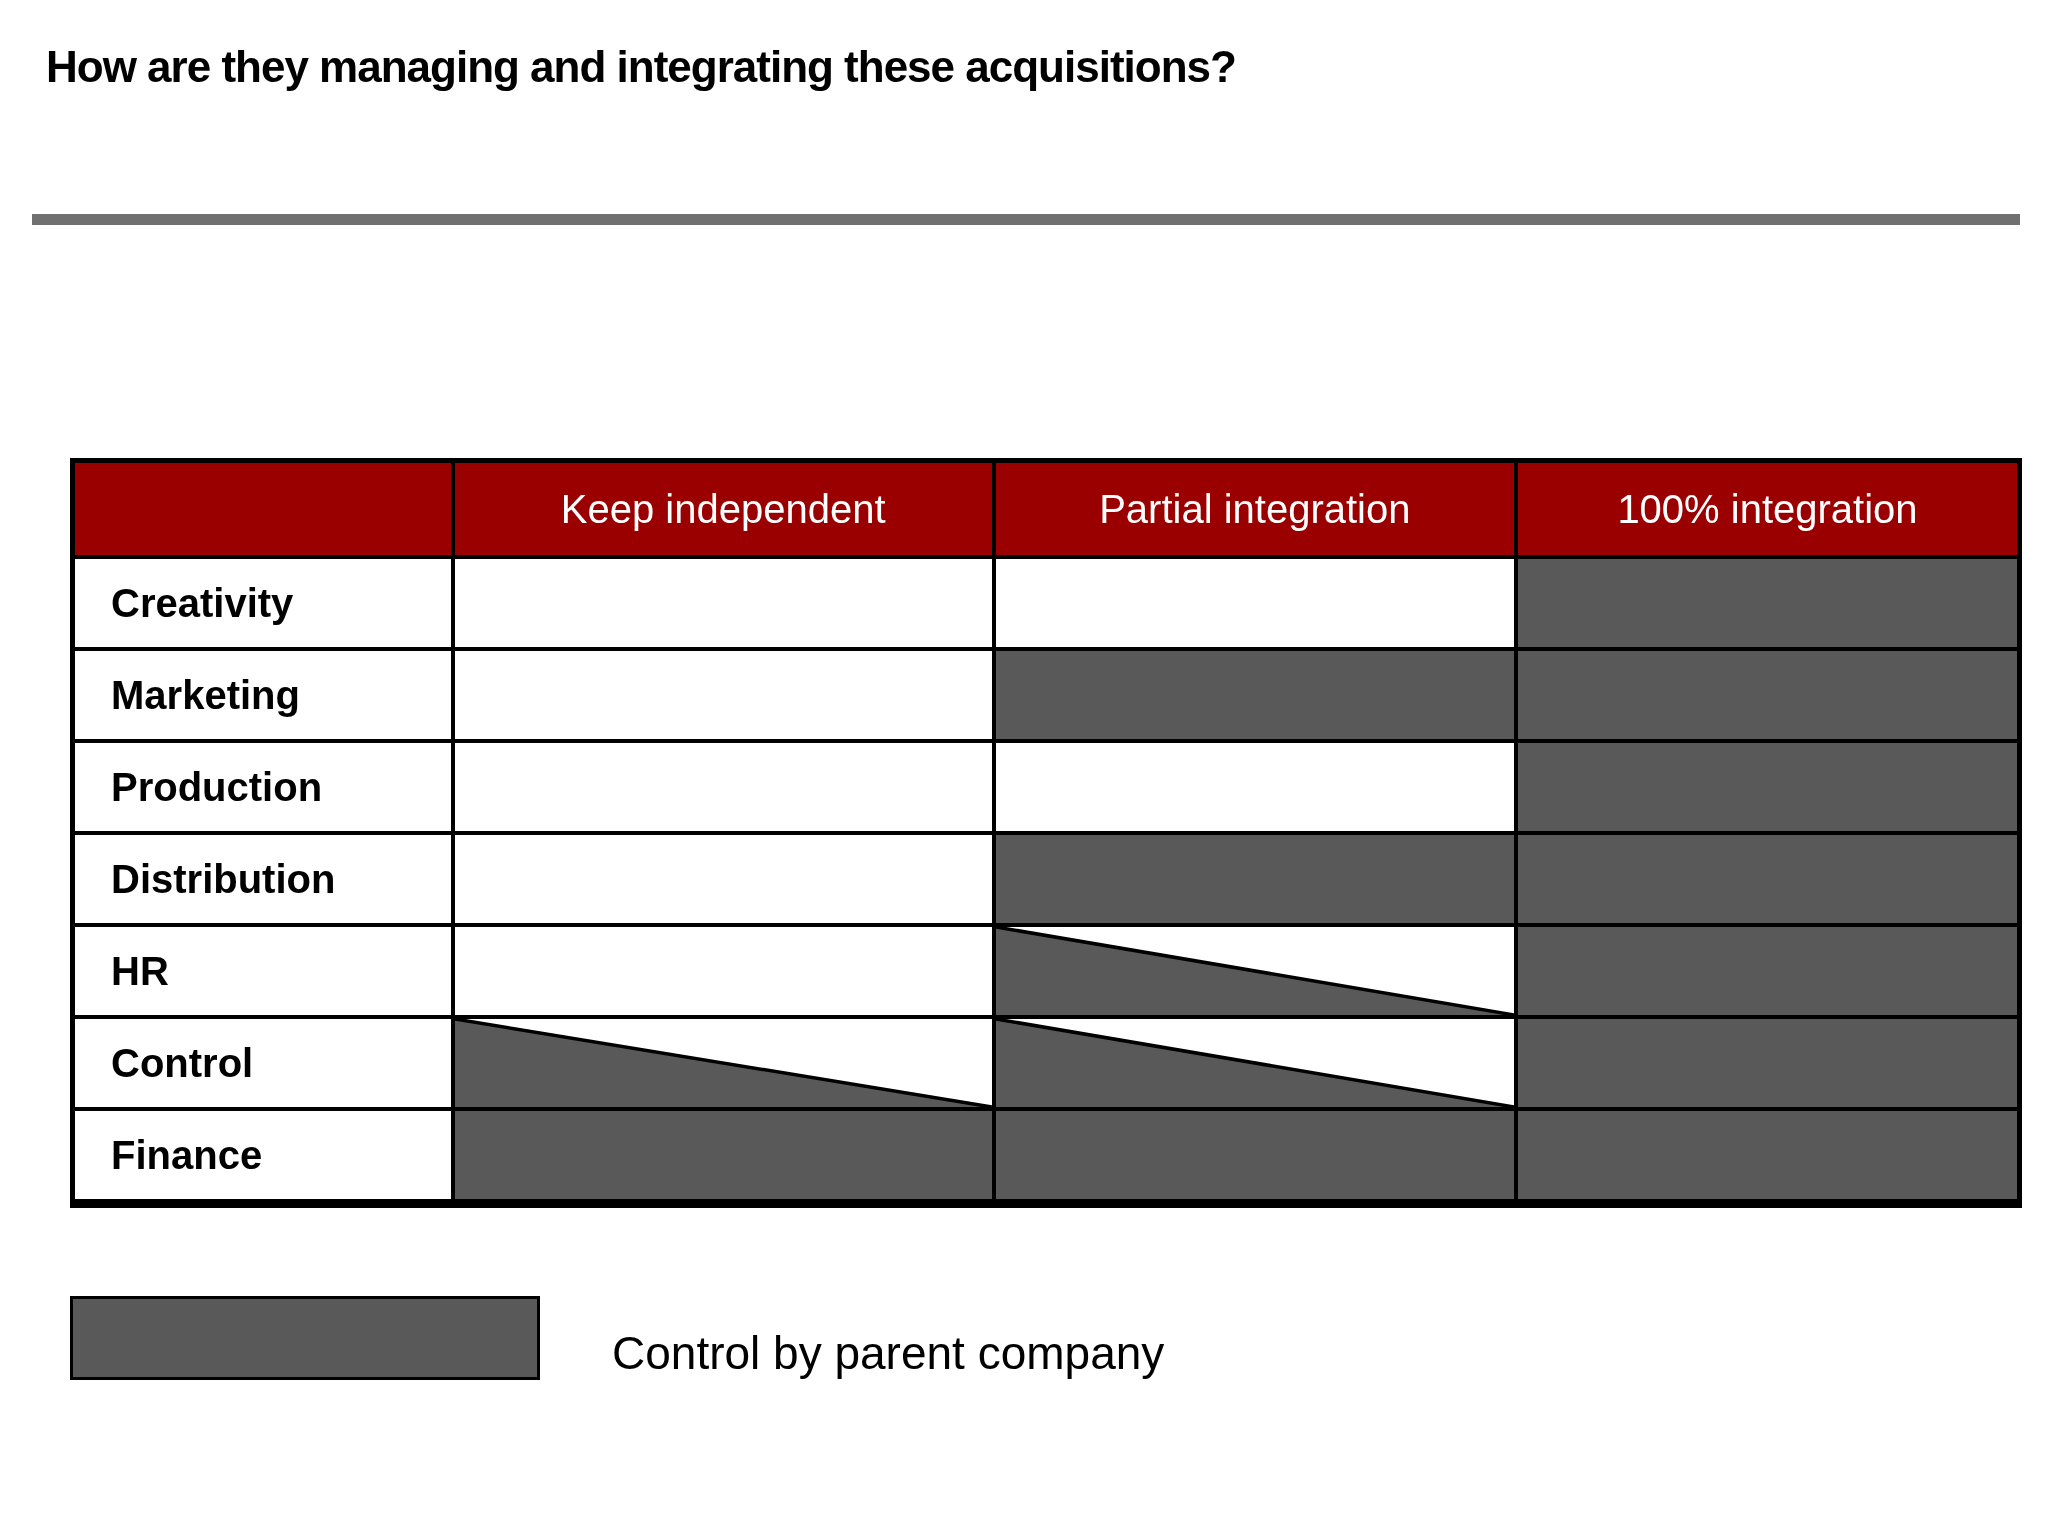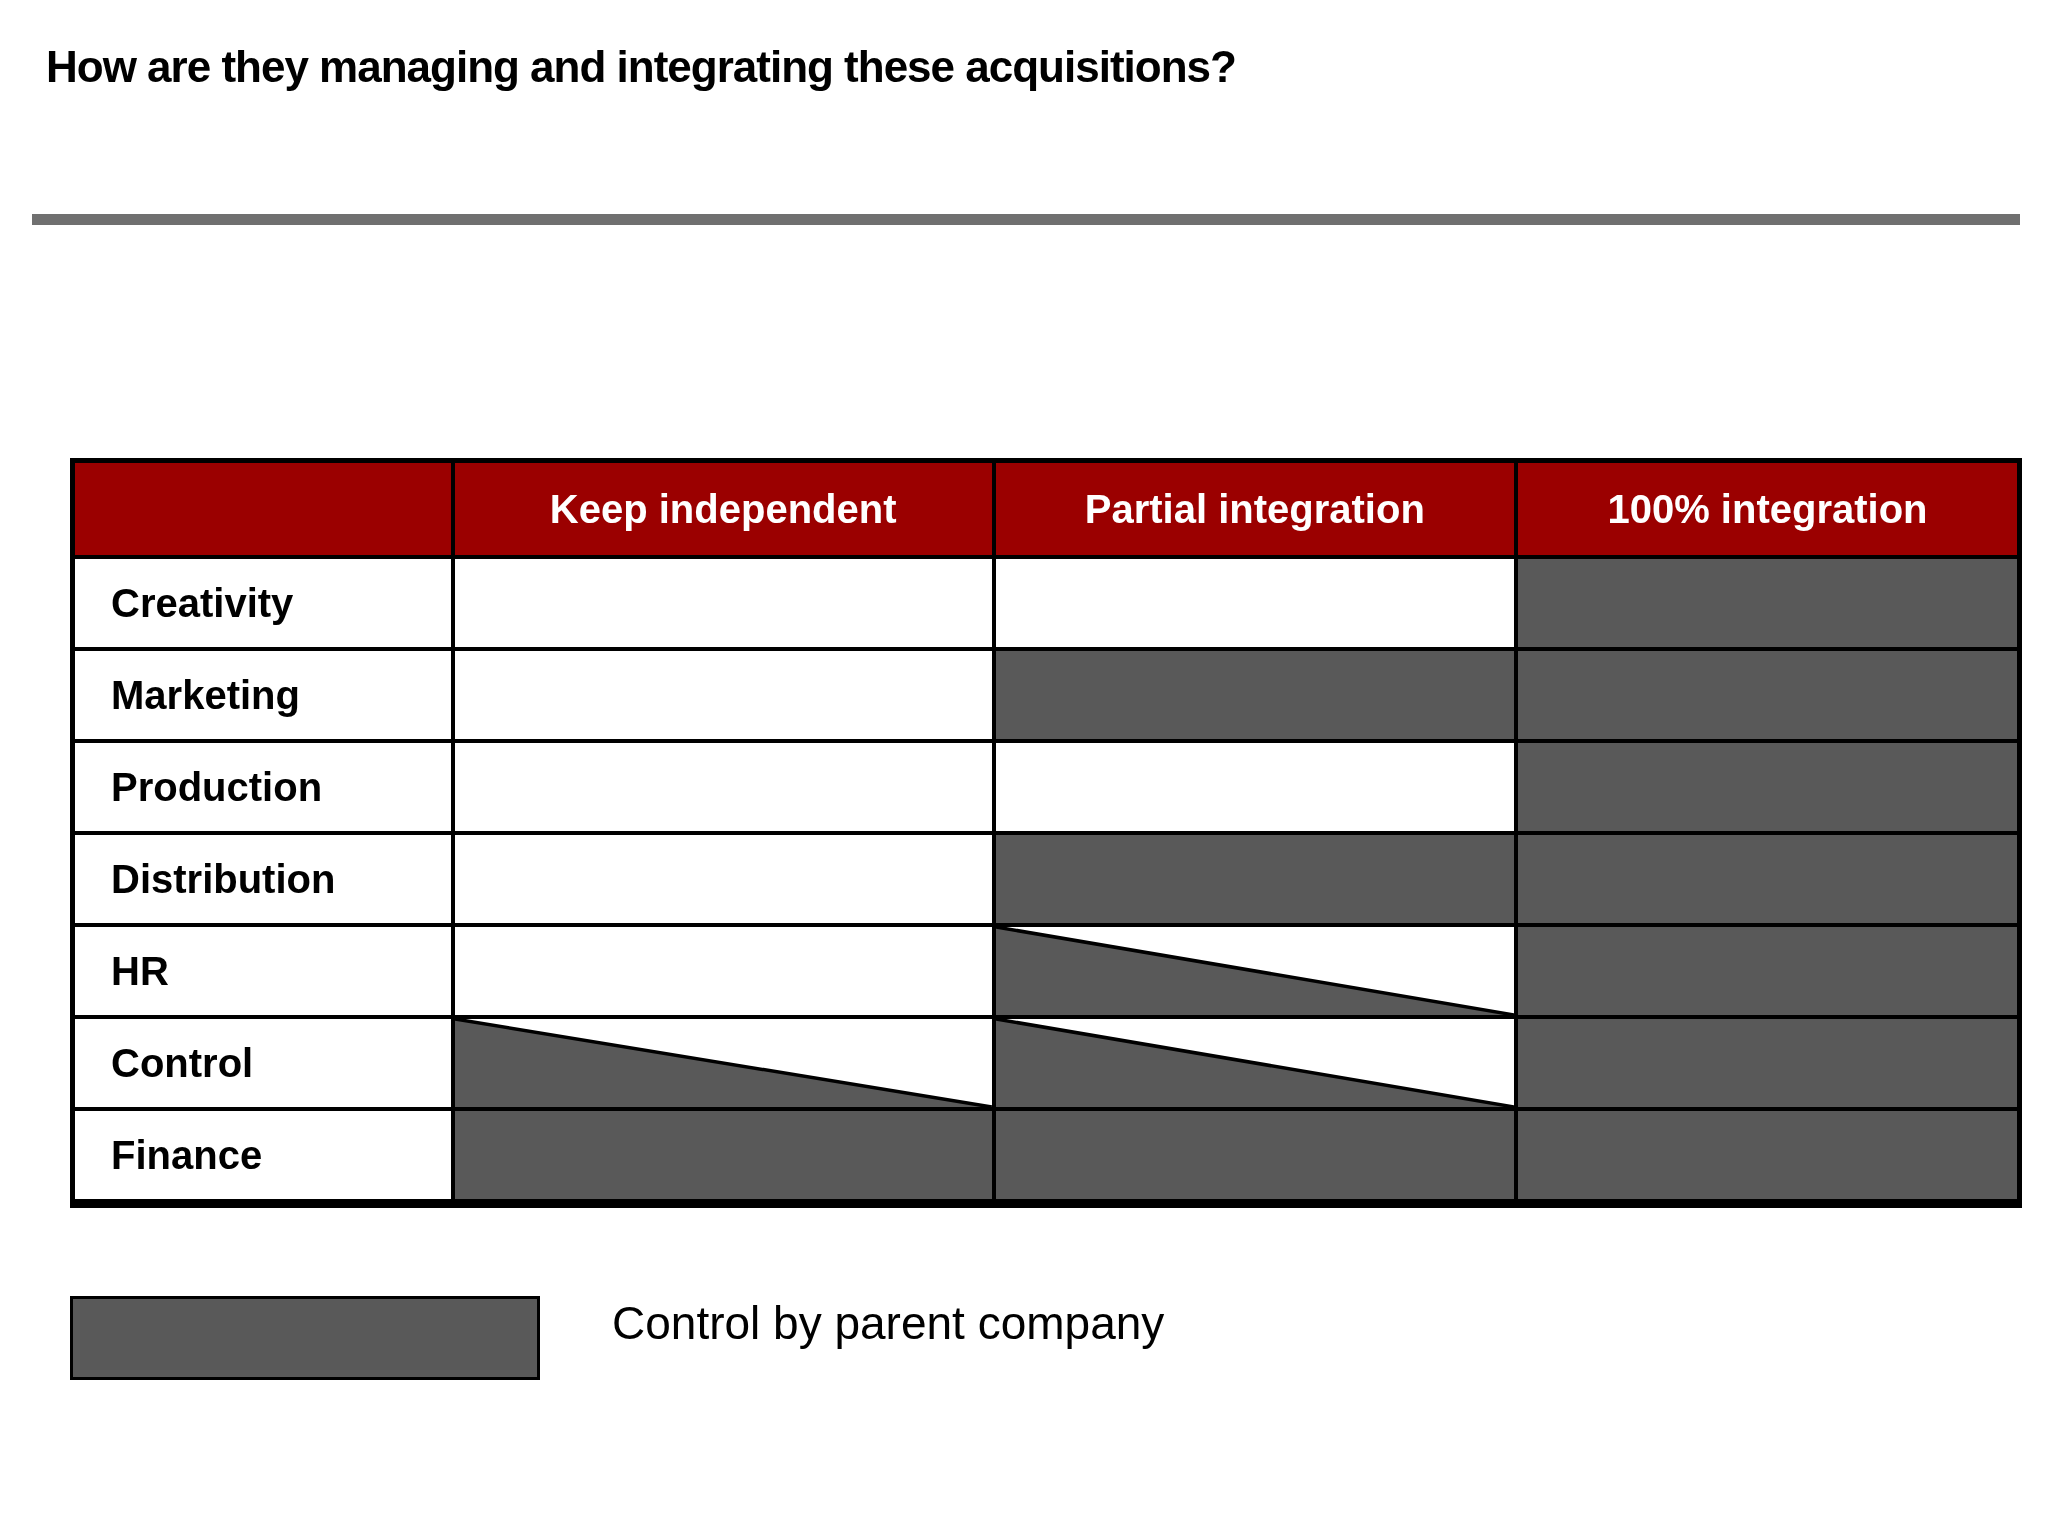--- a/index.html
+++ b/index.html
@@ -22,36 +22,36 @@
   }
   .acq-table {
     position:absolute; left:70px; top:458px; width:1942px;
     display:grid; grid-template-columns:19.35% 27.85% 26.9% 25.9%;
     grid-auto-rows:92px; box-sizing:content-box;
     border:5px solid #000; border-bottom-width:9px; background:#fff;
   }
   .cell { box-sizing:border-box; position:relative; overflow:hidden; }
   .hcell {
     background:var(--c-red,#9B0000); color:var(--c-htext,#ffffff);
-    font-weight:bold; font-size:40px;
+    font-weight:normal; font-size:40px;
     display:flex; align-items:center; justify-content:center; white-space:nowrap;
   }
   .rlabel {
     font-weight:bold; font-size:40px; background:#fff;
     display:flex; align-items:center; padding-left:36px; white-space:nowrap;
   }
   .bl { border-left:4px solid #000; }
   .bt { border-top:4px solid #000; }
   .fill-none { background:#ffffff; }
   .fill-full { background:var(--c-gray,#595959); }
   .fill-partial { background:#ffffff; }
   .fill-partial svg { position:absolute; left:0; top:0; width:100%; height:100%; display:block; }
   .tri { fill:var(--c-gray,#595959); }
   .diag { stroke:#000; stroke-width:3.5; fill:none; vector-effect:non-scaling-stroke; }
-  .legend { position:absolute; left:70px; top:1296px; display:flex; align-items:flex-start; }
+  .legend { position:absolute; left:70px; top:1296px; display:flex; align-items:flex-end; }
   .legend-swatch {
     width:470px; height:84px; background:var(--c-gray,#595959);
     border:3px solid #000; box-sizing:border-box;
   }
   .legend-label { margin-left:72px; font-size:46px; font-weight:normal; white-space:nowrap; }
 </style>
 </head>
 <body>
 
 <div class="slide" style="--c-red: #9B0000; --c-htext: #FFFFFF; --c-gray: #595959; --c-rule: #707070;">

